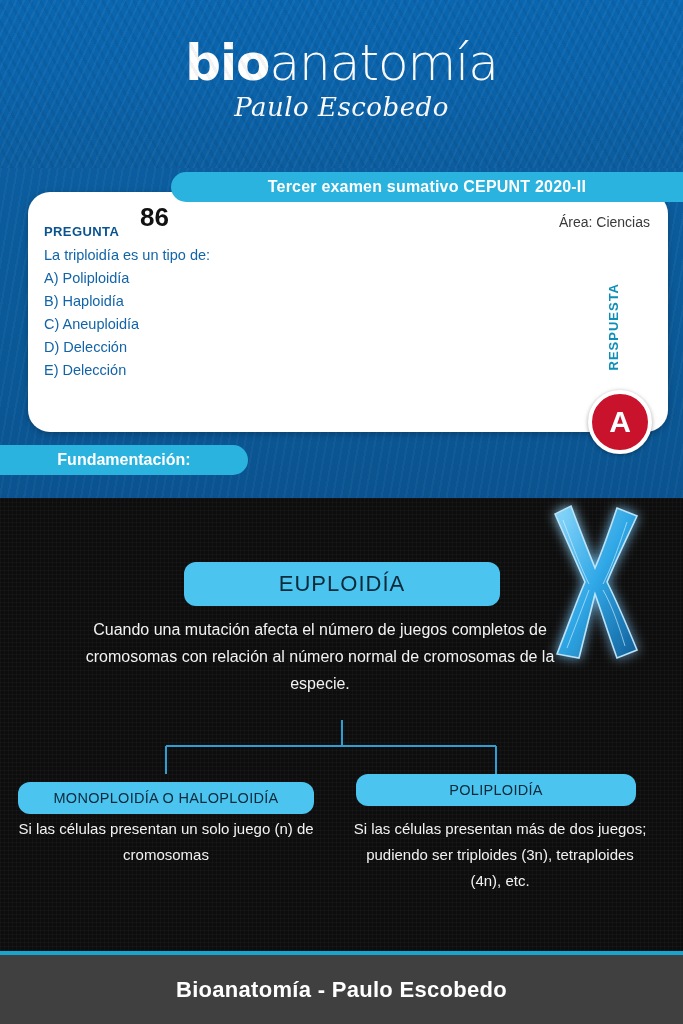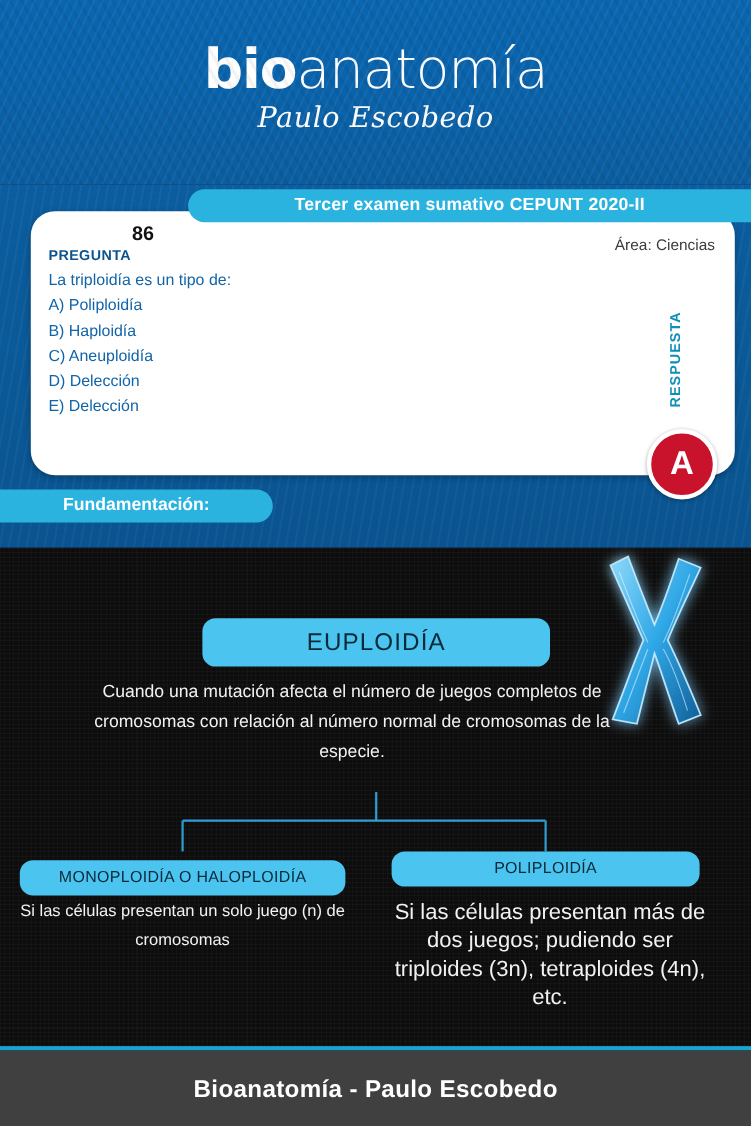--- a/index.html
+++ b/index.html
@@ -82,22 +82,22 @@
     background:#ffffff;
     border-radius:22px;
     z-index:2;
     box-shadow:0 2px 6px rgba(0,0,0,0.25);
   }
   .preg-label{
     position:absolute; left:16px; top:32px;
     color:#0a5390; font-size:13px; font-weight:bold; letter-spacing:0.4px;
   }
   .preg-num{
-    position:absolute; left:92px; top:10px;
-    color:#111111; font-size:18px; font-weight:bold;
+    position:absolute; left:112px; top:10px;
+    color:#111111; font-size:26px; font-weight:bold;
   }
   .area{
     position:absolute; right:18px; top:22px;
     color:#3a3a3a; font-size:14px;
   }
   .q-body{
     position:absolute; left:16px; top:52px; right:60px;
     color:#1264a8; font-size:14.5px; line-height:23px;
   }
   .q-stem{ color:#1264a8; }
@@ -198,21 +198,21 @@
     position:absolute; left:18px; top:318px;
     width:296px;
     text-align:center;
     color:#f2f2f2; font-size:15px; line-height:26px;
     z-index:4;
   }
   .text-right{
     position:absolute; left:352px; top:318px;
     width:296px;
     text-align:center;
-    color:#f2f2f2; font-size:20px; line-height:26px;
+    color:#f2f2f2; font-size:15px; line-height:26px;
     z-index:4;
   }
 
   
   .footer{
     position:absolute; left:0; bottom:0;
     width:683px; height:69px;
     background:linear-gradient(180deg,#0a5fa6 0%, #0a5severity 0%, #0a5a9e 100%);
     display:flex; align-items:center; justify-content:center;
   }

